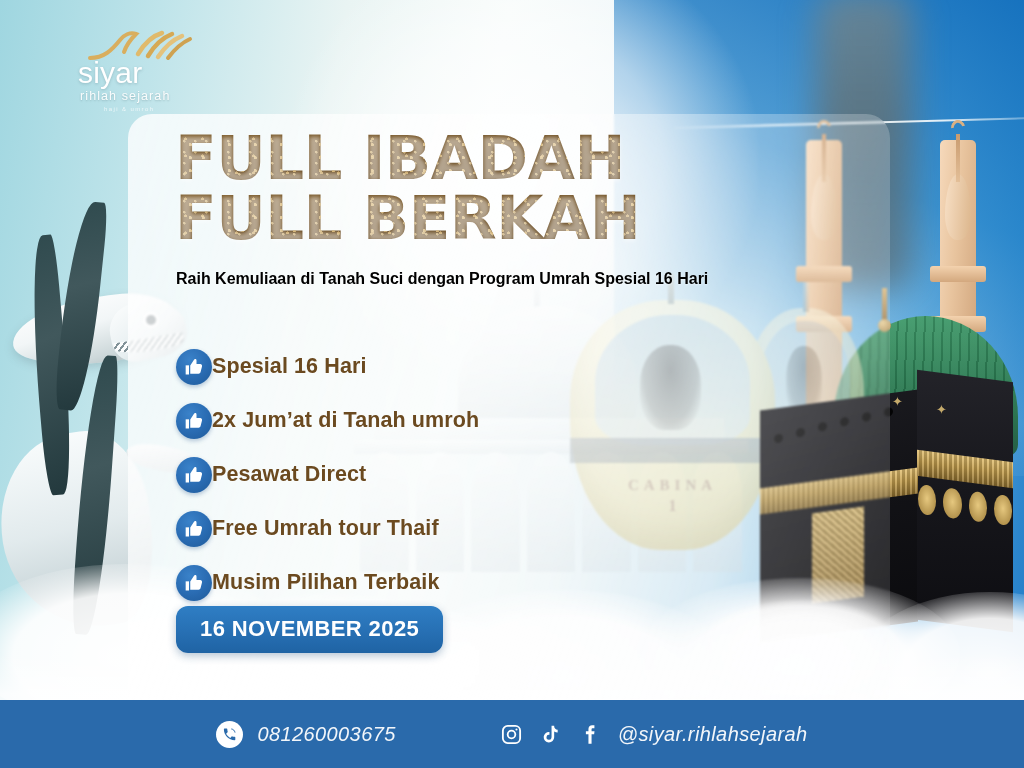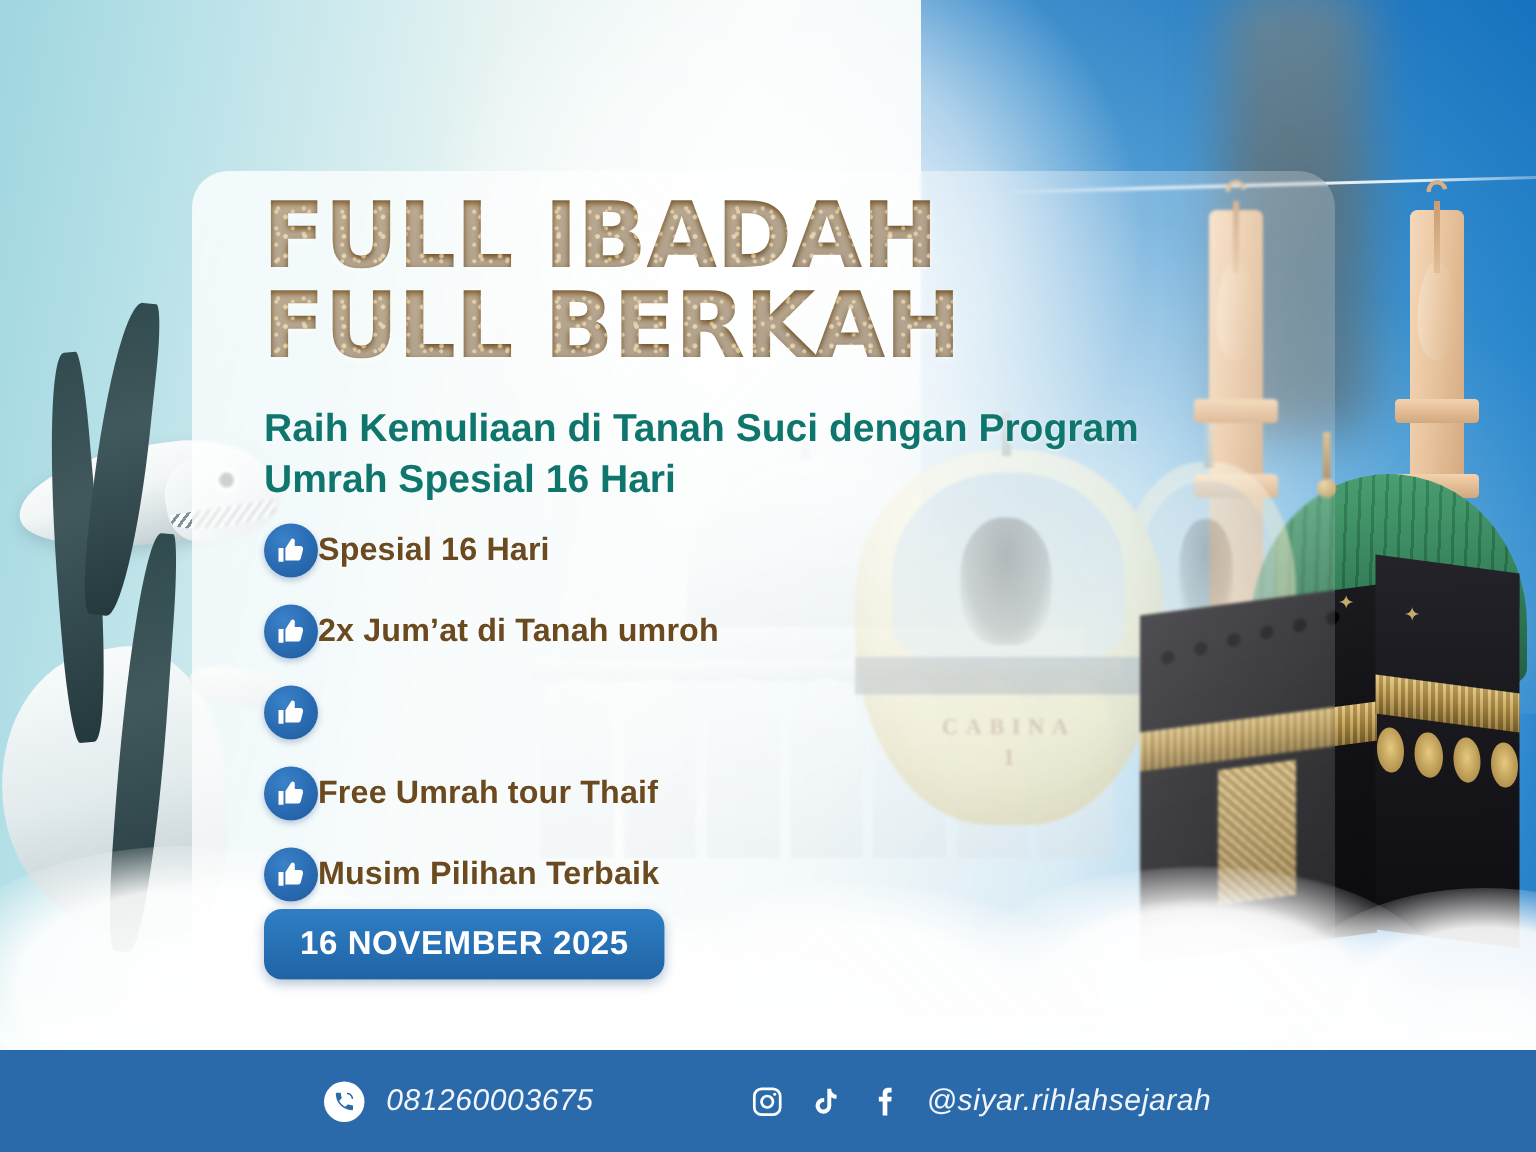--- a/index.html
+++ b/index.html
@@ -331,22 +331,22 @@
     background-size:13px 13px, 17px 17px, 11px 11px, 100% 100%;
     -webkit-background-clip:text; background-clip:text;
     -webkit-text-fill-color:transparent;
     text-shadow:0 2px 4px rgba(255,255,255,.5);
     white-space:nowrap;
   }
 
   
   .subtitle {
     position:absolute; left:176px; top:268px; width:600px;
-    color:#0f766e;
-    font-size:26px; font-weight:600; line-height:1.32;
+    color:#000000;
+    font-size:16px; font-weight:600; line-height:1.32;
     text-shadow:0 1px 2px rgba(255,255,255,.55);
   }
 
   
   .features { position:absolute; left:176px; top:340px; width:520px; }
   .feat { display:flex; align-items:center; height:53px; margin-bottom:1px; }
   .feat-icon {
     width:36px; height:36px; flex:0 0 36px;
     background:radial-gradient(circle at 38% 30%, #3a82c9 0%, #2a6cb3 52%, #1f5a99 100%);
     border-radius:50%;
@@ -499,20 +499,34 @@
     <div class="cloud cl3"></div>
     <div class="cloud cl4"></div>
     <div class="cloud cl5"></div>
     <div class="cloud cl6"></div>
     <div class="cloud cl7"></div>
     <div class="cloud-base"></div>
   </div>
 
   <div class="card"></div>
 
+  <div class="logo">
+    <div class="logo-swoosh">
+      <svg width="110" height="38" viewBox="0 0 110 38">
+        <path d="M4 30 C 18 30, 26 22, 34 12 C 38 7, 44 4, 50 6 C 44 12, 40 18, 38 24" fill="none" stroke="#d9ae5e" stroke-width="4" stroke-linecap="round"></path>
+        <path d="M52 26 C 58 16, 66 8, 76 5" fill="none" stroke="#e0ba6c" stroke-width="4.5" stroke-linecap="round"></path>
+        <path d="M62 28 C 68 18, 76 10, 86 6" fill="none" stroke="#d6a955" stroke-width="4.5" stroke-linecap="round"></path>
+        <path d="M72 29 C 78 20, 86 12, 96 8" fill="none" stroke="#e4c27c" stroke-width="4.5" stroke-linecap="round"></path>
+        <path d="M82 30 C 88 22, 95 15, 104 11" fill="none" stroke="#cfa251" stroke-width="4" stroke-linecap="round"></path>
+      </svg>
+    </div>
+    <div class="logo-name">siyar</div>
+    <div class="logo-sub">rihlah sejarah</div>
+    <div class="logo-sub2">haji &amp; umroh</div>
+  </div>
 
   <div class="headline">
     <div class="hl-line">FULL IBADAH</div>
     <div class="hl-line">FULL BERKAH</div>
   </div>
 
   <div class="subtitle">Raih Kemuliaan di Tanah Suci dengan Program Umrah Spesial 16 Hari</div>
 
   <div class="features">
     <div class="feat">
@@ -533,20 +547,21 @@
       </div>
       <div class="feat-label">2x Jum’at di Tanah umroh</div>
     </div>
     <div class="feat">
       <div class="feat-icon">
         <svg width="20" height="20" viewBox="0 0 24 24" fill="#ffffff">
           <path d="M2 10h4v11H2z"></path>
           <path d="M7.5 10.2 12 3.2c.9-1.4 3-.7 3 .9v4.3h4.4c1.5 0 2.6 1.4 2.2 2.9l-1.8 7c-.3 1-1.2 1.7-2.2 1.7H7.5z"></path>
         </svg>
       </div>
+      <div class="feat-label">Pesawat Direct</div>
     </div>
     <div class="feat">
       <div class="feat-icon">
         <svg width="20" height="20" viewBox="0 0 24 24" fill="#ffffff">
           <path d="M2 10h4v11H2z"></path>
           <path d="M7.5 10.2 12 3.2c.9-1.4 3-.7 3 .9v4.3h4.4c1.5 0 2.6 1.4 2.2 2.9l-1.8 7c-.3 1-1.2 1.7-2.2 1.7H7.5z"></path>
         </svg>
       </div>
       <div class="feat-label">Free Umrah tour Thaif</div>
     </div>

